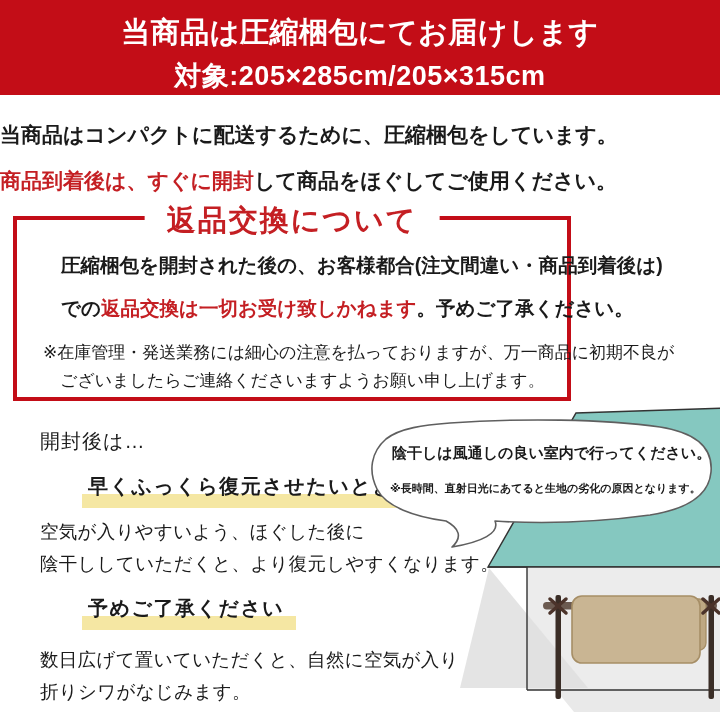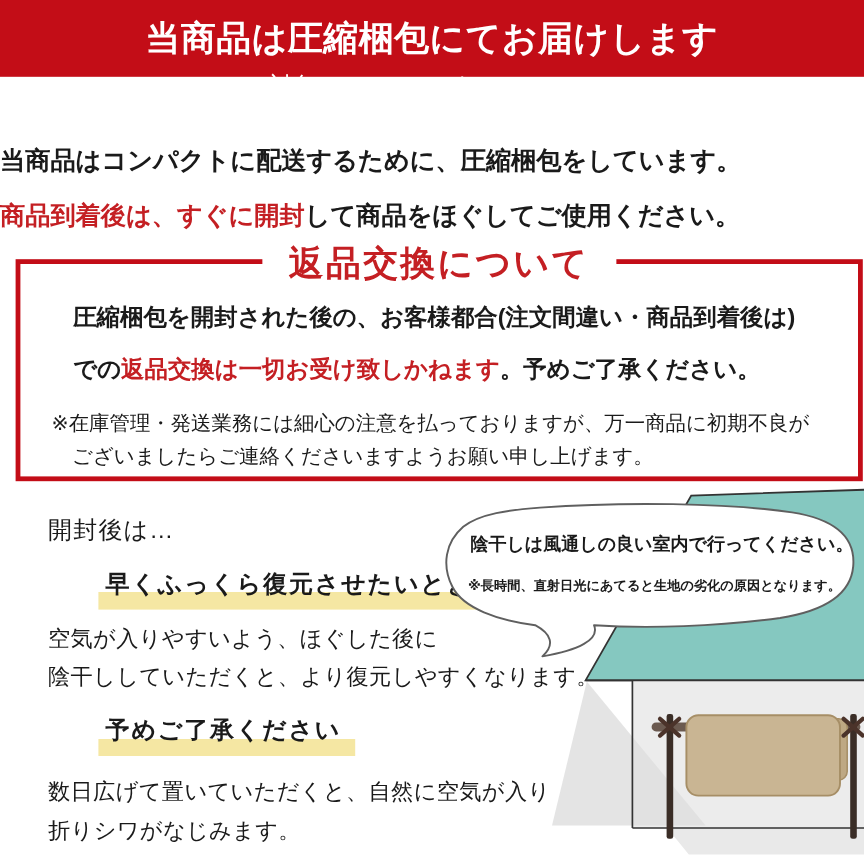--- a/index.html
+++ b/index.html
@@ -2,28 +2,28 @@
 <html><head>
 <meta charset="utf-8">
 <style>
   html,body{margin:0;padding:0;}
   body{
     width:720px;height:720px;position:relative;background:#ffffff;overflow:hidden;
     font-family:"Liberation Sans","DejaVu Sans",sans-serif;
     color:#1a1a1a;
   }
   
-  .header{position:absolute;top:0;left:0;width:720px;height:64px;background:#c30d17;color:#fff;text-align:center;}
+  .header{position:absolute;top:0;left:0;width:720px;height:95px;background:#c30d17;color:#fff;text-align:center;}
   .header-title{padding-top:13px;font-size:29px;font-weight:bold;letter-spacing:0.5px;}
-  .header-sub{margin-top:5px;font-size:20px;font-weight:400;letter-spacing:0.5px;}
+  .header-sub{margin-top:5px;font-size:27px;font-weight:700;letter-spacing:0.5px;}
   
   .intro{position:absolute;top:112px;left:0;width:596px;text-align:center;font-size:21px;font-weight:600;line-height:46px;white-space:nowrap;}
   .red{color:#c41f23;}
   
-  .return-box{position:absolute;left:13px;top:216px;width:706px;height:185px;border:4px solid #c30d17;box-sizing:border-box;background:#fff;}
+  .return-box{position:absolute;left:13px;top:216px;width:558px;height:185px;border:4px solid #c30d17;box-sizing:border-box;background:#fff;}
   .return-title{position:absolute;top:-18px;left:50%;transform:translateX(-50%);background:#fff;padding:0 22px;
     font-size:29px;line-height:36px;font-weight:bold;color:#c41f23;white-space:nowrap;letter-spacing:2px;}
   .return-body{margin:24px 0 0 44px;font-size:19.5px;font-weight:bold;line-height:43px;white-space:nowrap;}
   .return-note{margin:9px 0 0 26px;font-size:17px;font-weight:400;line-height:28px;white-space:nowrap;}
   .return-note .indent{display:block;padding-left:17px;}
   
   .heading{position:absolute;left:40px;top:428px;font-size:20px;font-weight:normal;letter-spacing:1px;}
   .tip-title{position:absolute;font-size:20px;font-weight:bold;letter-spacing:1.5px;
     background:linear-gradient(to bottom,transparent 60%,#f5e7a3 60%);padding:1px 12px 8px 6px;margin-left:48px;}
   .tip1-title{left:34px;top:472px;}

